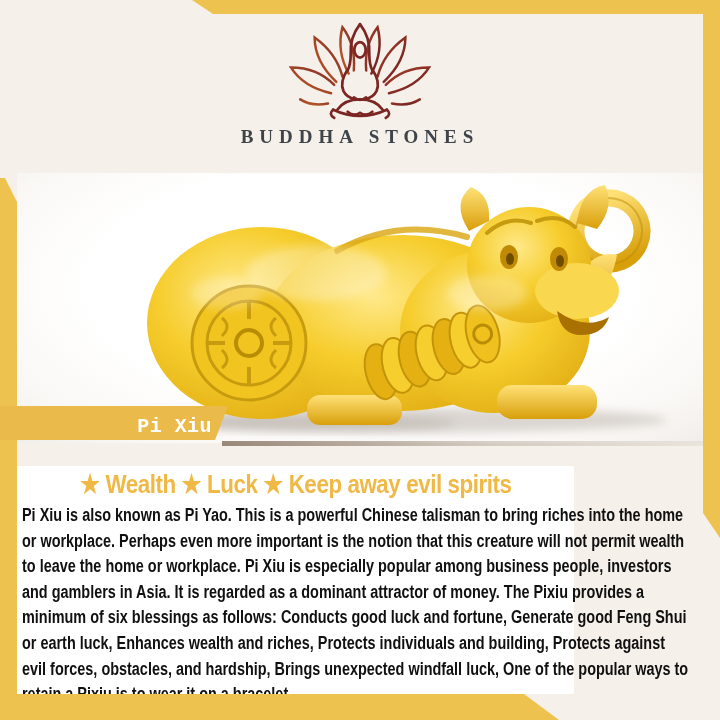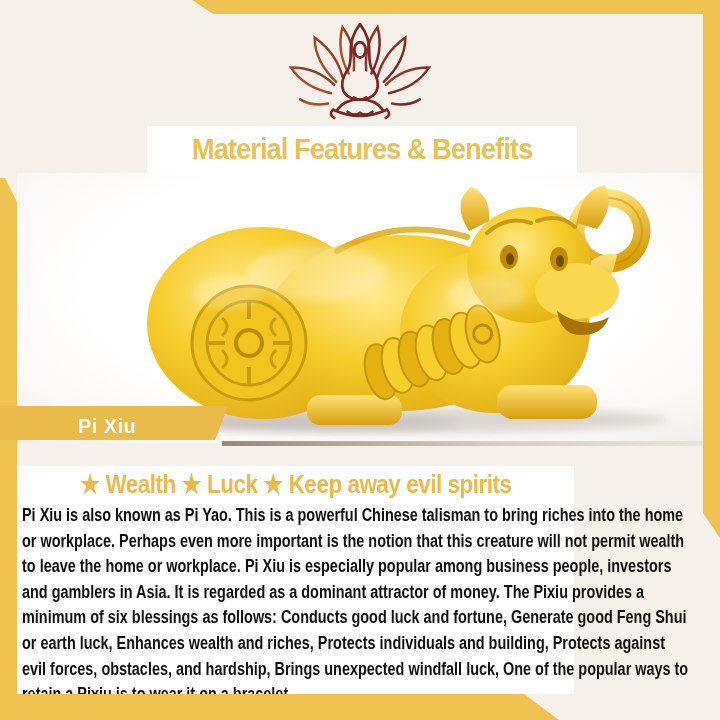--- a/index.html
+++ b/index.html
@@ -43,21 +43,21 @@
   }
   .photo-shadow-strip{
     position:absolute; left:205px; right:0; bottom:-3px; height:5px; z-index:2;
     background:linear-gradient(to right, rgba(122,100,82,.75), rgba(170,155,140,.45) 55%, rgba(200,190,180,.25));
   }
   
   .pixiu-band{
     position:absolute; left:0; top:406px; width:228px; height:40px; z-index:6;
     background:var(--band-yellow,#eaba4a);
     clip-path:polygon(0 0,228px 0,215px 34px,0 34px);
-    display:flex; align-items:center; justify-content:center;
+    display:flex; align-items:center; justify-content:flex-end;font-family:Liberation Mono, monospace;
   }
   .pixiu-band .pixiu-text{
     font-size:21px; font-weight:bold; color:#ffffff; letter-spacing:.5px;
     transform:scaleX(.95); padding-right:14px;
   }
   
   .content-panel{
     position:absolute; left:17px; top:466px; width:557px; height:228px;
     background:#ffffff; z-index:1;
   }
@@ -124,23 +124,20 @@
           <path d="M49,85 Q75,97 101,85"></path>
           <path d="M49,85 q-5,4 1,8"></path>
           <path d="M101,85 q5,4 -1,8"></path>
           <path d="M63,87 q6,5 12,1 q6,4 12,-1"></path>
         </g>
       </svg>
     </span>
     <span class="brand-name">BUDDHA STONES</span>
   </div>
 
-  <div class="title-band">
-    <span class="title-text">Material Features &amp; Benefits</span>
-  </div>
 
   <div class="photo-area">
     <svg width="686" height="270" viewBox="0 0 686 270">
       <defs>
         <radialGradient id="gold1" cx="40%" cy="35%" r="80%">
           <stop offset="0" stop-color="#ffe univ98a"></stop>
           <stop offset="0" stop-color="#ffe98a"></stop>
           <stop offset=".45" stop-color="#f6cd2d"></stop>
           <stop offset="1" stop-color="#dda70e"></stop>
         </radialGradient>

